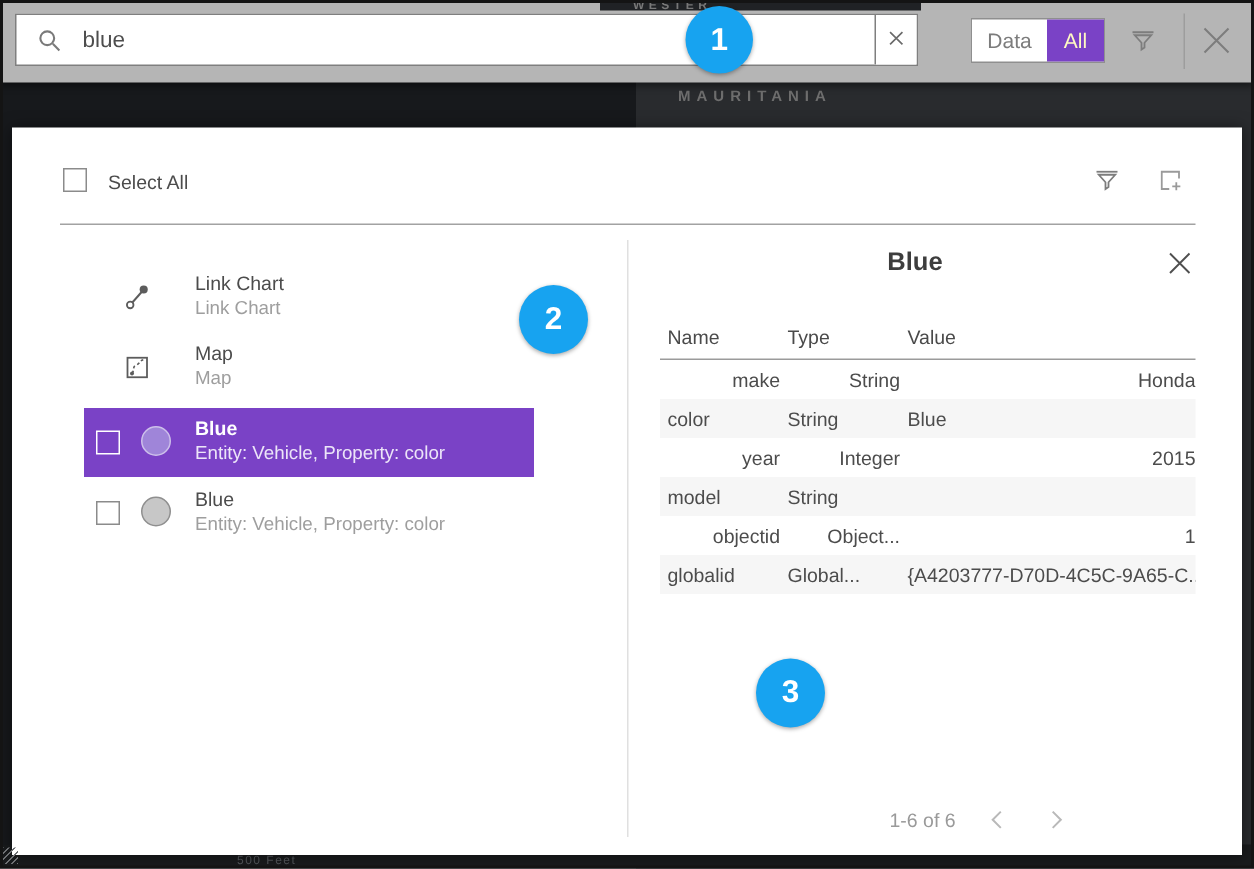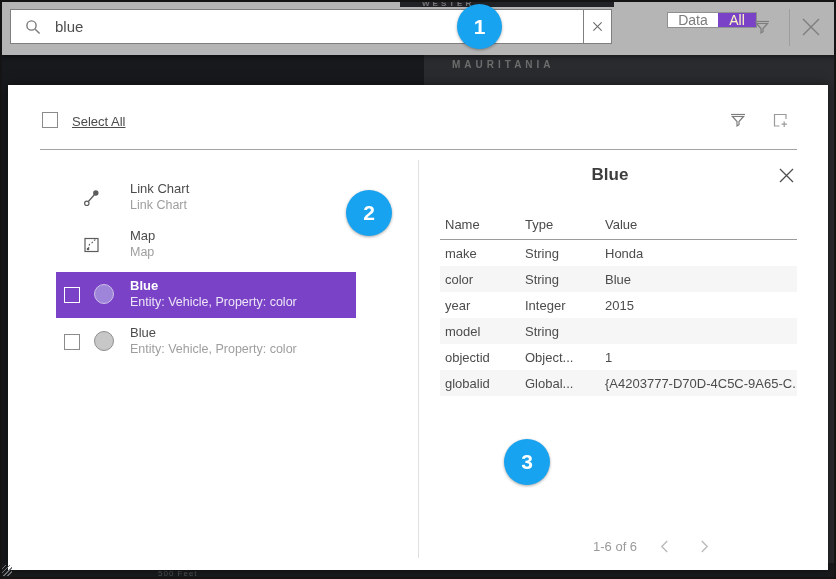--- a/index.html
+++ b/index.html
@@ -20,35 +20,35 @@
   .top-notch { position:absolute; left:400px; top:0; width:214px; height:7px; background:#202225; overflow:hidden; }
   .top-notch span { position:absolute; left:22px; top:-1px; font-size:8px; line-height:9px; font-weight:bold;
       letter-spacing:3px; color:#787878; }
   .search-box { position:absolute; left:10px; top:9px; width:602px; height:35px; background:#fff;
       border:1px solid #7f7f7f; }
   .search-glyph { position:absolute; left:14px; top:9px; width:16px; height:16px; }
   .search-input { position:absolute; left:44px; top:1px; width:520px; height:31px; border:none; outline:none;
       font-family:"Liberation Sans", sans-serif; font-size:15px; color:#4d4d4d; background:transparent; }
   .clear-btn { position:absolute; right:0; top:0; width:28px; height:33px; border-left:1px solid #7f7f7f;
       display:flex; align-items:center; justify-content:center; cursor:pointer; background:#fff; }
-  .segmented { position:absolute; left:647px; top:12px; width:90px; height:16px; background:#fff;
-      border:1px solid #8f8f8f; display:flex;margin-left:20px; }
+  .segmented { position:absolute; left:647px; top:12px; width:90px; height:30px; background:#fff;
+      border:1px solid #8f8f8f; display:flex; }
   .seg-opt { display:flex; align-items:center; justify-content:center; font-size:14px; cursor:pointer; }
   .seg-data { width:50px; color:#7c7c7c; }
   .seg-all { width:38px; background:#7a42c6; color:#fef9c3; }
   .topbar-funnel { position:absolute; left:752px; top:17px; width:20px; height:20px; cursor:pointer; }
   .topbar-divider { position:absolute; left:789px; top:9px; width:1px; height:37px; background:#9d9d9d; }
   .topbar-close { position:absolute; left:797px; top:13px; width:28px; height:28px; cursor:pointer; }
 
   
   .panel { position:absolute; left:8px; top:85px; width:820px; height:485px; background:#fff;
       box-shadow:0 0 10px rgba(0,0,0,.5); z-index:5; }
   .checkbox { width:16px; height:16px; border:1px solid #8b8b8b; background:transparent; cursor:pointer; }
   .select-all-cb { position:absolute; left:34px; top:27px; }
-  .select-all-label { position:absolute; left:64px; top:29px; font-size:13px; color:#4c4c4c;text-decoration:underline; }
+  .select-all-label { position:absolute; left:64px; top:29px; font-size:13px; color:#4c4c4c; }
   .panel-funnel { position:absolute; left:720px; top:25px; width:20px; height:20px; cursor:pointer; }
   .panel-addwin { position:absolute; left:762px; top:25px; width:20px; height:20px; cursor:pointer; }
   .panel-divider { position:absolute; left:32px; top:64px; width:757px; height:1px; background:#a2a2a2; }
 
   
   .result-item { position:absolute; left:48px; width:300px; height:47px; cursor:pointer; }
   .ri-icon { position:absolute; left:26px; top:13px; width:20px; height:20px; }
   .ri-title { position:absolute; left:74px; top:6px; font-size:13px; font-weight:500; color:#4c4c4c; }
   .ri-sub { position:absolute; left:74px; top:23px; font-size:12.5px; color:#9e9e9e; }
   .item-linkchart { top:90px; }
@@ -68,21 +68,21 @@
   
   .detail-title { position:absolute; left:432px; top:80px; width:340px; text-align:center;
       font-size:17px; font-weight:600; color:#3d3d3d; }
   .detail-close { position:absolute; left:770px; top:82px; width:17px; height:17px; cursor:pointer; }
   .attr-table { position:absolute; left:432px; top:125px; width:357px; }
   .tr { display:grid; grid-template-columns:80px 80px 1fr; align-items:center; }
   .thead { height:30px; border-bottom:1px solid #9b9b9b; font-size:13px; color:#4a4a4a; }
   .trow { height:26px; font-size:13px; color:#4c4c4c; }
   .trow:nth-child(odd) { background:#f6f6f6; }  
   .trow.shaded { background:#f6f6f6; }
-  .trow:not(.shaded) { background:#fff; }
+  .trow:not(.shaded) { background:#fff;text-align:right; }
   .tc { padding-left:5px; white-space:nowrap; overflow:hidden; }
 
   .pagination { position:absolute; left:585px; top:452px; display:flex; align-items:center; }
   .page-label { font-size:13px; color:#9a9a9a; }
   .pg-btn { width:26px; height:18px; margin-left:14px; display:flex; align-items:center; justify-content:center; cursor:pointer; }
 
   
   .badge { position:absolute; width:46px; height:46px; border-radius:50%; background:#17a3f0;
       display:flex; align-items:center; justify-content:center; color:#fff; font-size:21px; font-weight:bold;
       z-index:20; box-shadow:0 1px 3px rgba(0,0,0,.35); }

